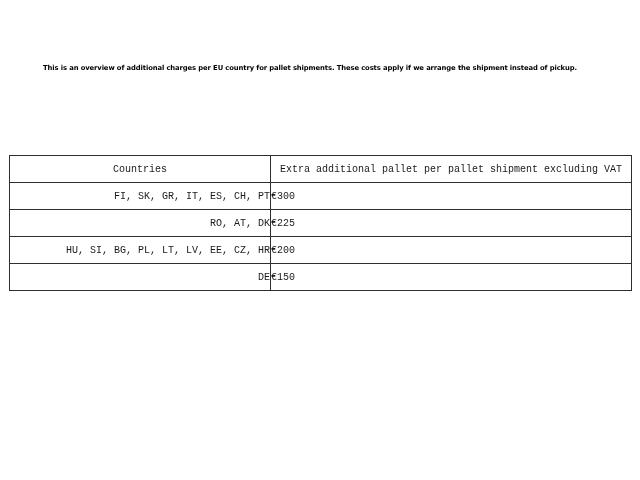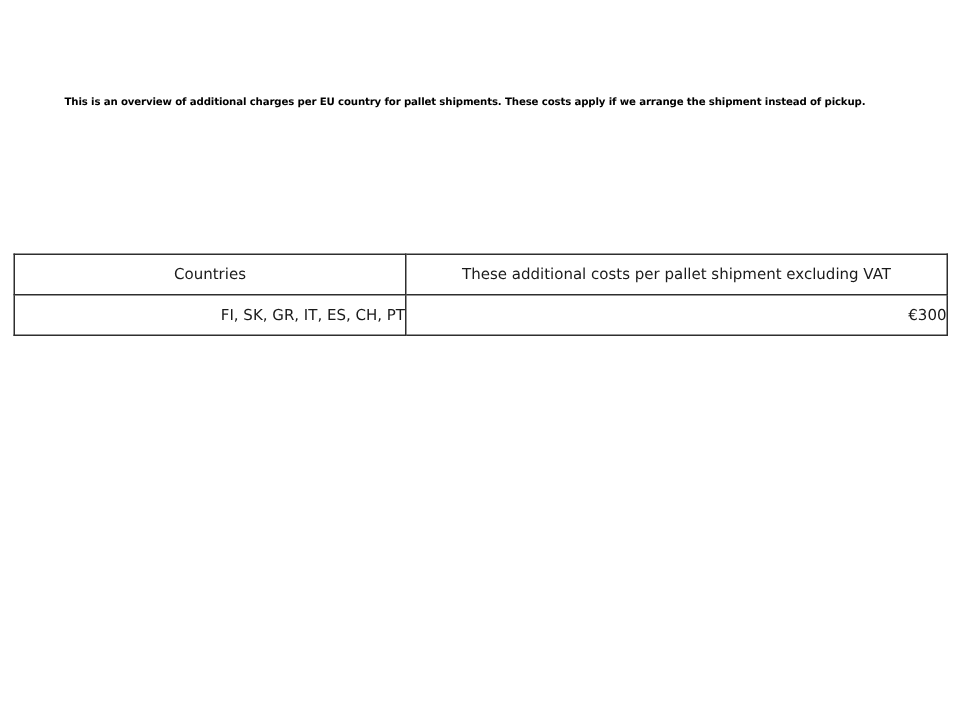--- a/index.html
+++ b/index.html
@@ -23,62 +23,75 @@
     width: 570px;
     font-size: 6.8px;
     font-weight: bold;
     letter-spacing: -0.1px;
     color: #000000;
     white-space: nowrap;
   }
   table.charges {
     position: absolute;
     left: 9px;
-    top: 169px;
+    top: 155px;
     width: 622px;
     border-collapse: collapse;
     table-layout: fixed;
     font-size: 10px;
     color: #1a1a1a;
+    font-family: Liberation Mono, monospace;
   }
   table.charges col.c1 { width: 261px; }
   table.charges col.c2 { width: 361px; }
   table.charges th,
   table.charges td {
     border: 1px solid #2e2e2e;
     height: 26px;
     padding: 0;
     vertical-align: middle;
     font-weight: normal;
     overflow: hidden;
     white-space: nowrap;
   }
   table.charges th { text-align: center; }
   table.charges td.countries { text-align: right; padding-left: 21px; }
-  table.charges td.cost { text-align: right; padding-left: 34px; }
+  table.charges td.cost { text-align: left; }
 </style>
 </head>
 <body>
 
 <div class="canvas">
 
   <div class="intro">This is an overview of additional charges per EU country for pallet shipments. These costs apply if we arrange the shipment instead of pickup.</div>
 
   <table class="charges">
     <colgroup>
         <col class="c1">
         <col class="c2">
       </colgroup>
     <thead>
       <tr>
         <th>Countries</th>
-        <th>These additional costs per pallet shipment excluding VAT</th>
+        <th>Extra additional pallet per pallet shipment excluding VAT</th>
       </tr>
     </thead>
     <tbody>
       <tr>
         <td class="countries">FI, SK, GR, IT, ES, CH, PT</td>
         <td class="cost">€300</td>
       </tr>
+      <tr>
+        <td class="countries">RO, AT, DK</td>
+        <td class="cost">€225</td>
+      </tr>
+      <tr>
+        <td class="countries">HU, SI, BG, PL, LT, LV, EE, CZ, HR</td>
+        <td class="cost">€200</td>
+      </tr>
+      <tr>
+        <td class="countries">DE</td>
+        <td class="cost">€150</td>
+      </tr>
     </tbody>
   </table>
 
 </div>
 
 </body></html>

